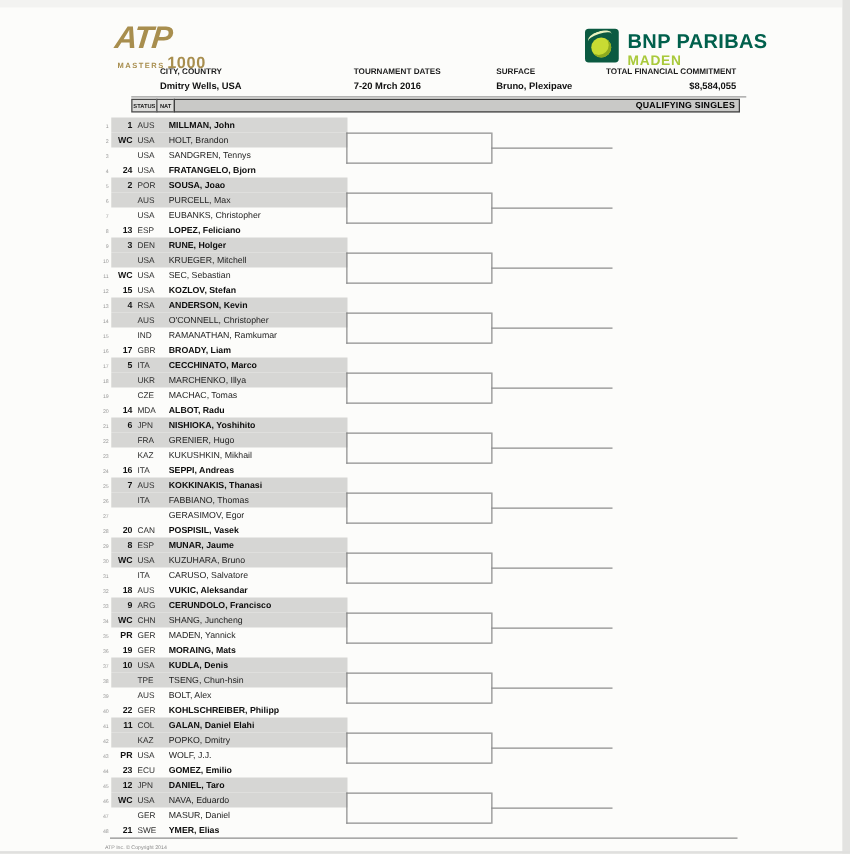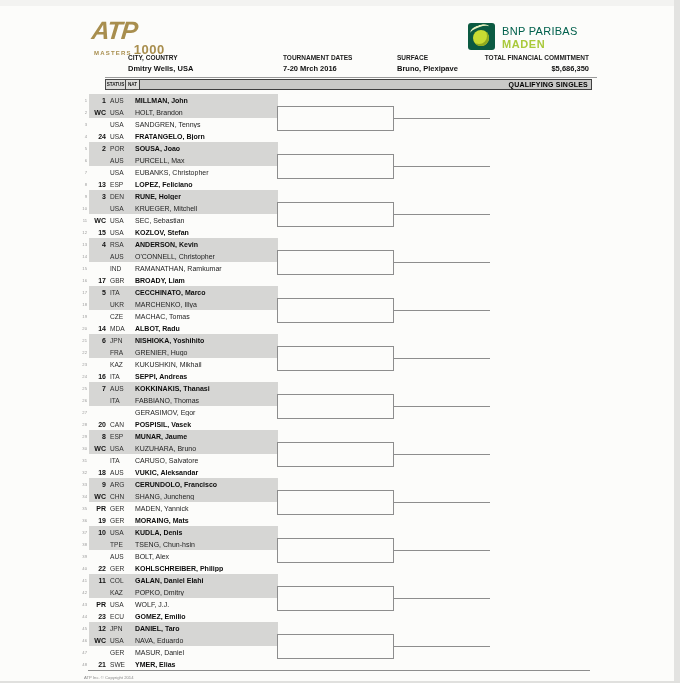--- a/index.html
+++ b/index.html
@@ -18,21 +18,21 @@
   #atp-logo .masters{font-size:6px;letter-spacing:1.2px;font-weight:bold;}
   #atp-logo .thousand{font-size:13px;font-weight:bold;margin-left:2px;letter-spacing:0.5px;}
 
   #bnp-logo{position:absolute;left:468px;top:23px;display:flex;align-items:flex-start;}
   #bnp-logo .sq{width:27px;height:27px;background:#0b5a41;border-radius:3px;position:relative;overflow:hidden;}
   #bnp-logo .ball{position:absolute;left:5px;top:7px;width:16px;height:16px;border-radius:50%;
                   background:#c8dc33;box-shadow:inset -2px -2px 0 #8faa1f;}
   #bnp-logo .swoosh{position:absolute;left:2px;top:2px;width:20px;height:8px;border-radius:50%;
                     border-top:2px solid #e9f3c0;transform:rotate(-18deg);}
   #bnp-logo .txt{margin-left:7px;line-height:1.15;padding-top:2px;}
-  #bnp-logo .l1{font-size:11px;font-weight:400;color:#00604c;letter-spacing:0.3px;}
+  #bnp-logo .l1{font-size:16px;font-weight:700;color:#00604c;letter-spacing:0.3px;}
   #bnp-logo .l2{font-size:11px;font-weight:800;color:#a9c93b;letter-spacing:0.6px;}
 
   .hlabel{position:absolute;font-size:6.5px;font-weight:bold;color:#1c1c1c;white-space:nowrap;}
   .hvalue{position:absolute;font-size:7.5px;font-weight:bold;color:#111;white-space:nowrap;}
   #header-rule{position:absolute;left:105px;top:77px;width:492px;height:1px;background:#9a9a9a;}
 
   .colbox{position:absolute;top:79px;height:9px;border:1px solid #4a4a4a;background:#dcdcda;
           font-size:4.6px;font-weight:bold;color:#222;display:flex;align-items:center;justify-content:center;}
   #section-bar{position:absolute;left:139px;top:79px;width:451px;height:9px;background:#c9c9c7;
                border:1px solid #3f3f3f;display:flex;align-items:center;justify-content:flex-end;}
@@ -83,21 +83,21 @@
   <div class="hlabel" style="left:128px;top:54px;">CITY, COUNTRY</div>
   <div class="hvalue" style="left:128px;top:64px;">Dmitry Wells, USA</div>
 
   <div class="hlabel" style="left:283px;top:54px;">TOURNAMENT DATES</div>
   <div class="hvalue" style="left:283px;top:64px;">7-20 Mrch 2016</div>
 
   <div class="hlabel" style="left:397px;top:54px;">SURFACE</div>
   <div class="hvalue" style="left:397px;top:64px;">Bruno, Plexipave</div>
 
   <div class="hlabel" style="right:85px;top:54px;left:auto;">TOTAL FINANCIAL COMMITMENT</div>
-  <div class="hvalue" style="right:85px;top:64px;left:auto;">$5,686,350</div>
+  <div class="hvalue" style="right:85px;top:64px;left:auto;">$8,584,055</div>
 
   <div id="header-rule"></div>
 
   <div class="colbox" style="left:105px;width:19px;">STATUS</div>
   <div class="colbox" style="left:125px;width:13px;">NAT</div>
   <div id="section-bar">
     <span>QUALIFYING SINGLES</span>
   </div>
 
   <div id="rows">

